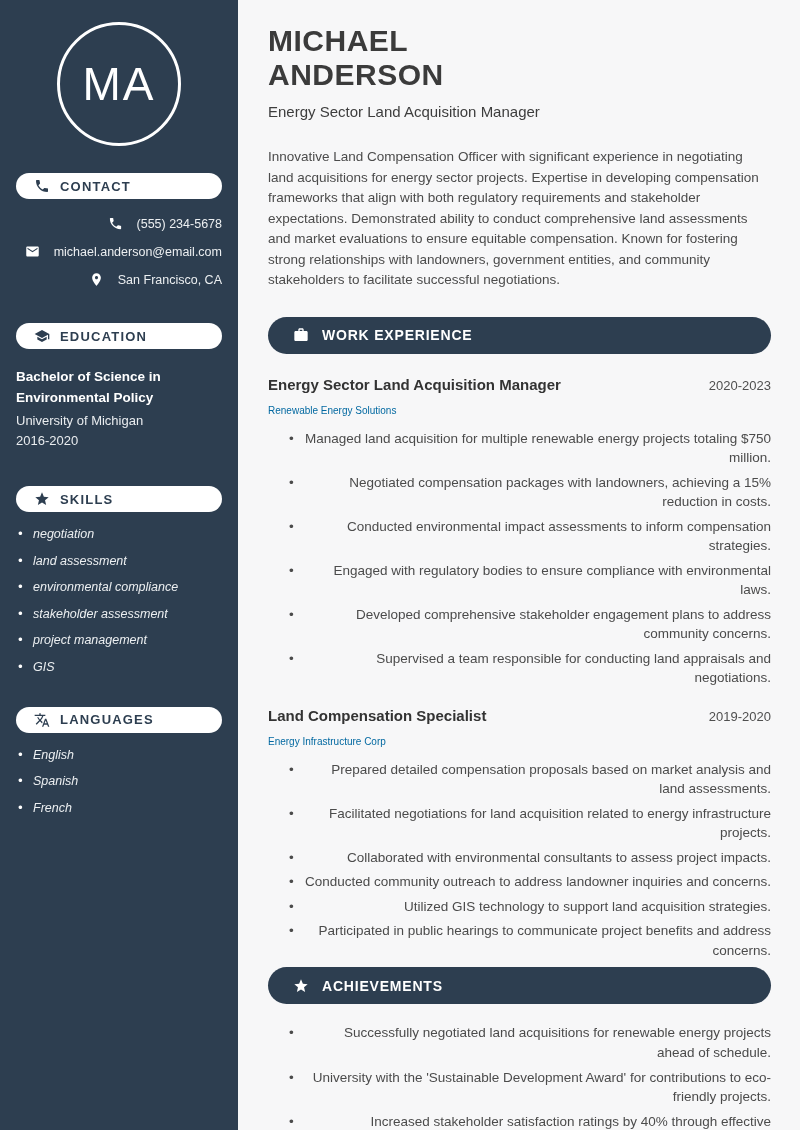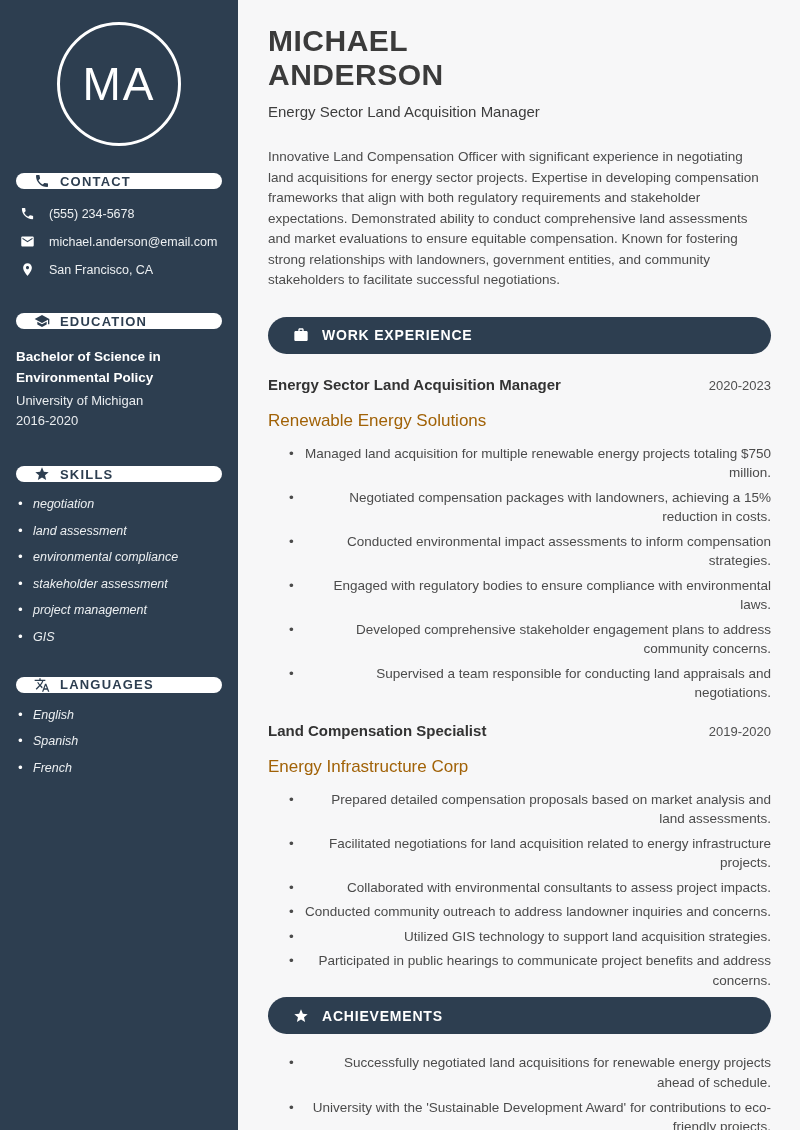--- a/index.html
+++ b/index.html
@@ -26,21 +26,21 @@
     border-radius: 50%;
     display: flex; align-items: center; justify-content: center;
     color: #ffffff;
     font-size: 46px;
     font-weight: 500;
     letter-spacing: 2px;
   }
   .side-pill {
     background: #ffffff;
     color: #2d3e50;
-    height: 16px;
+    height: 26px;
     margin: 0 16px;
     border-radius: 17px;
     display: flex; align-items: center;
     padding-left: 18px;
     gap: 10px;
     font-weight: 700;
     font-size: 13px;
     letter-spacing: 1.2px;
   }
   .side-pill svg { width: 16px; height: 16px; flex: 0 0 16px; }
@@ -49,20 +49,21 @@
   .skills-pill { margin-top: 35px; }
   .lang-pill { margin-top: 33px; }
 
   .contact-rows { margin: 17px 16px 0 20px; }
   .contact-row {
     display: flex; align-items: center;
     gap: 14px;
     margin-bottom: 13px;
     font-size: 12.5px;
     color: #eceff1;
+    justify-content: flex-end;
   }
   .contact-row svg { width: 15px; height: 15px; flex: 0 0 15px; fill: #ffffff; }
 
   .edu-block { margin: 17px 16px 0 16px; }
   .edu-degree { font-weight: 700; font-size: 13.5px; line-height: 21px; color: #ffffff; }
   .edu-school { margin-top: 3px; font-size: 13px; line-height: 20px; color: #e9ecef; }
   .edu-years  { font-size: 13px; line-height: 20px; color: #e9ecef; }
 
   ul.side-list {
     list-style: none;
@@ -125,21 +126,21 @@
 
   .job-header {
     margin-top: 22px;
     display: flex;
     justify-content: space-between;
     align-items: baseline;
   }
   .job2-header { margin-top: 19px; }
   .job-title { font-size: 15px; font-weight: 700; color: #333333; }
   .job-dates { font-size: 13px; color: #4f4f4f; }
-  .job-company { margin-top: 18px; font-size: 17px; color: #a16207; }
+  .job-company { margin-top: 12px; font-size: 10px; color: #0369a1; }
 
   ul.bullet-list {
     list-style: none;
     margin: 13px 0 0 21px;
     text-align: right;
   }
   ul.bullet-list li {
     position: relative;
     padding-left: 15px;
     font-size: 13.5px;

